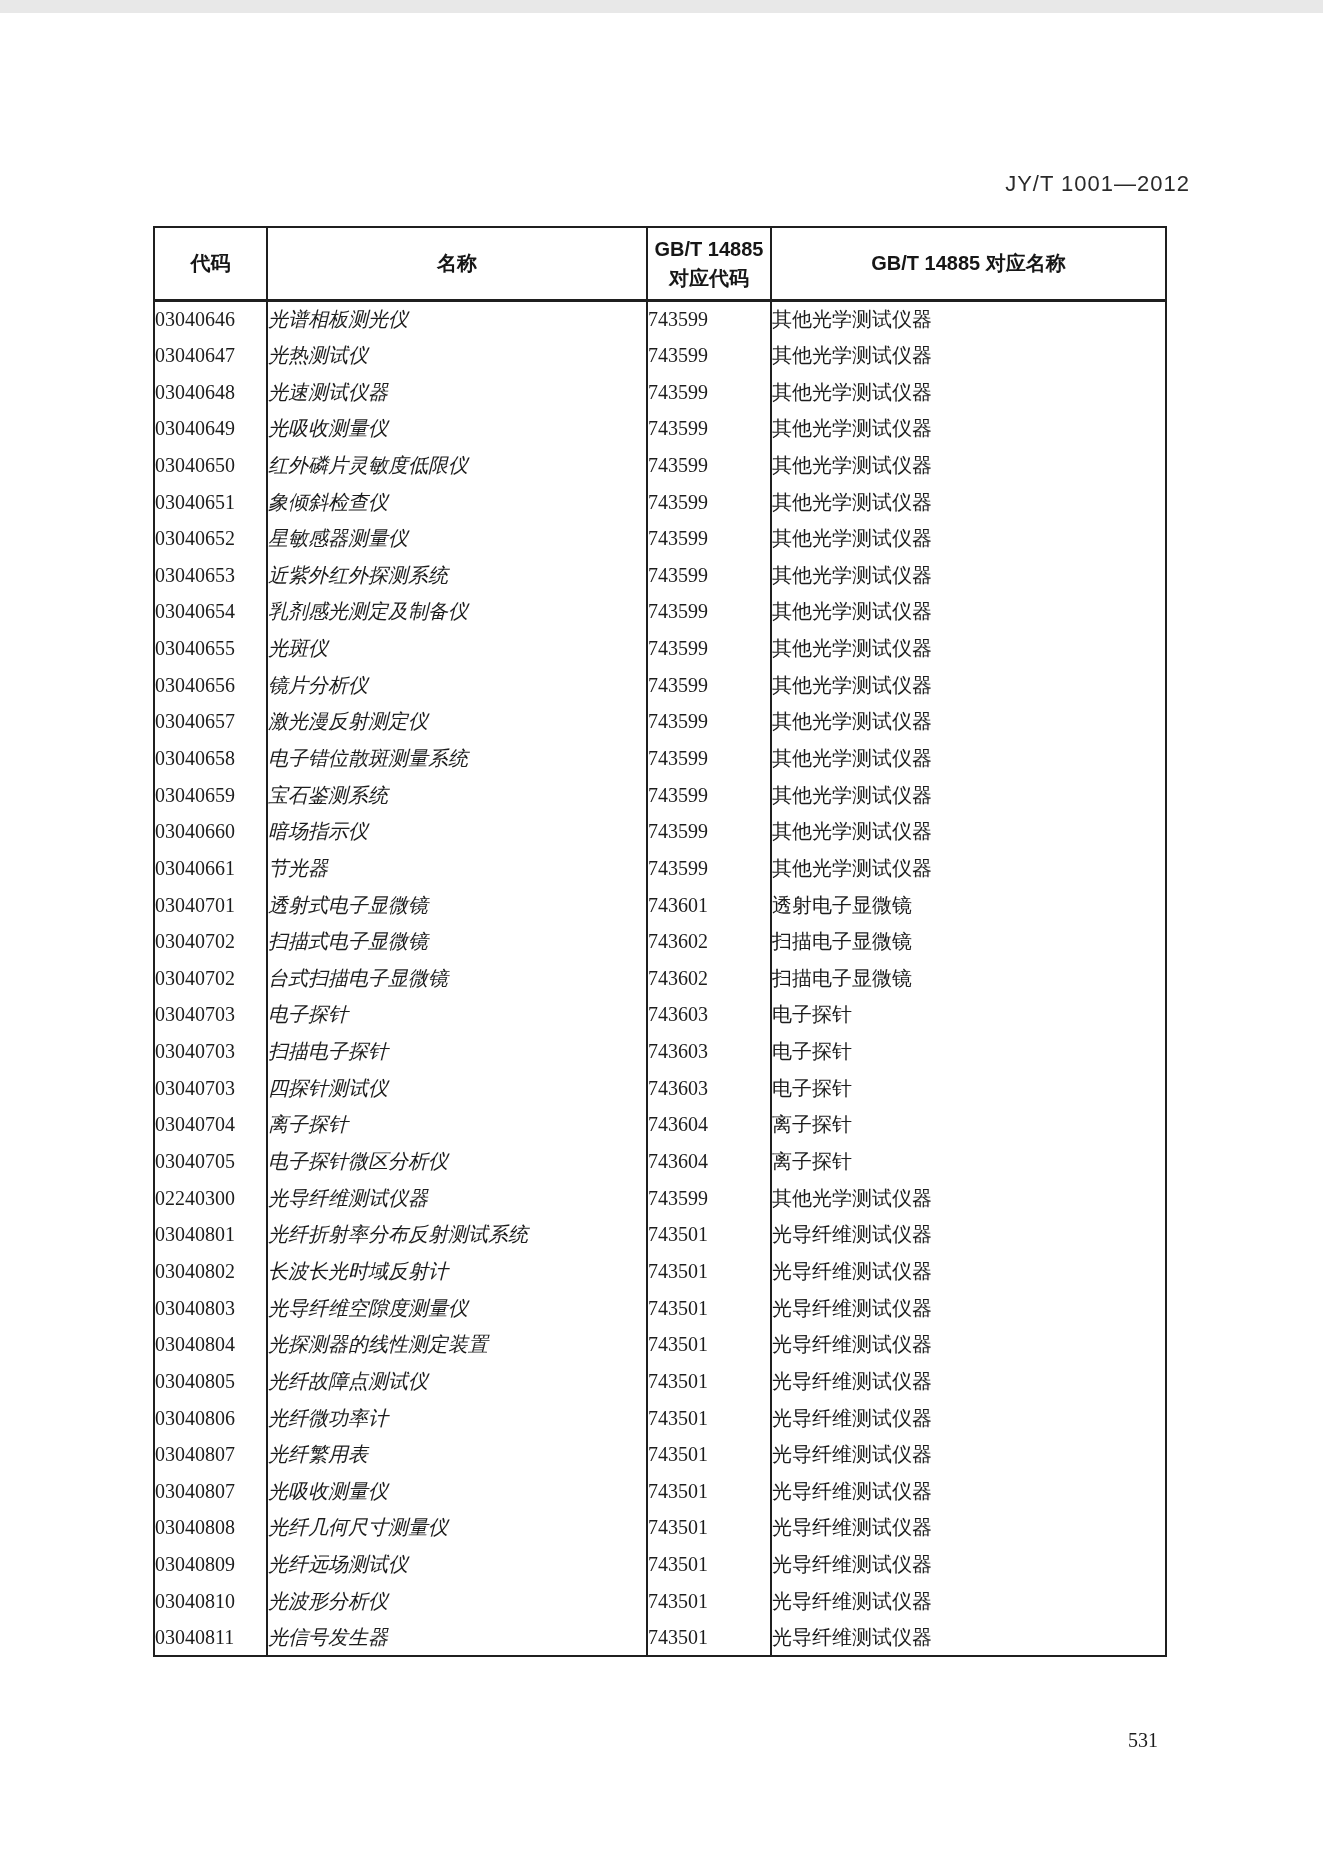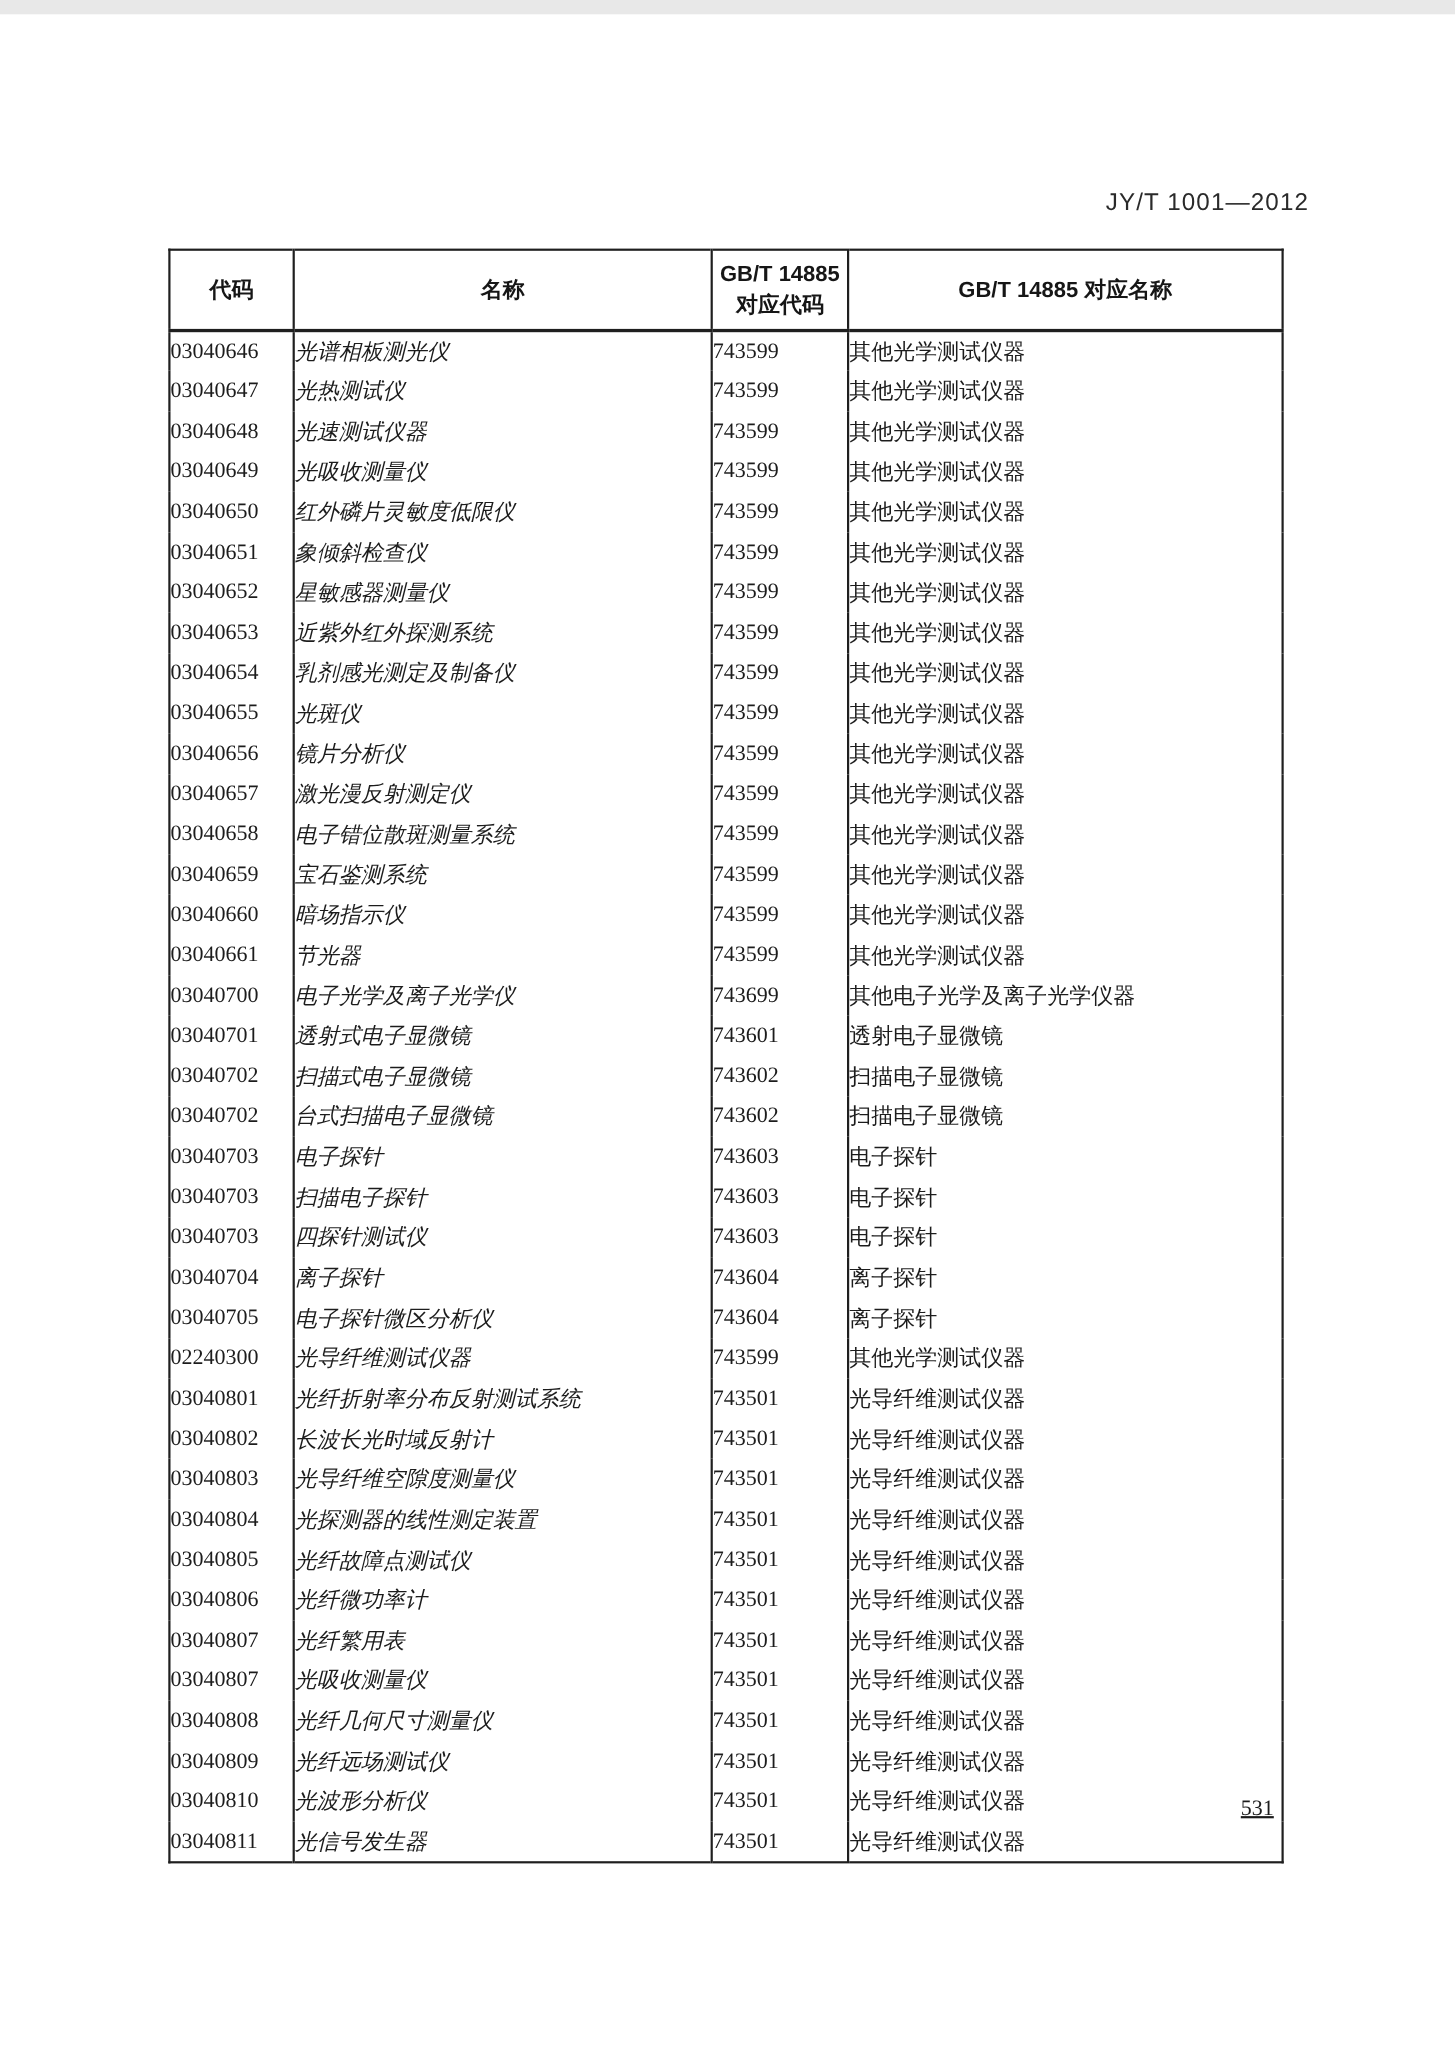--- a/index.html
+++ b/index.html
@@ -70,25 +70,24 @@
   }
   td.c1 { padding-left: 4px;  font-size: 19px; }
   td.c2 { padding-left: 9px; font-style: italic;  }
   td.c3 { padding-left: 5px;  font-size: 19px; }
   td.c4 { padding-left: 10px; }
   .th-two-line div {
     line-height: 1.45;
   }
   .page-number {
     position: absolute;
-    top: 1620px;
+    top: 1716px;
     left: 1128px;
     font-size: 20px;
     color: #1c1c1c;
-    text-decoration: underline;
   }
 </style>
 </head>
 <body>
 
 <div class="page">
 
   <div class="doc-code">JY/T 1001—2012</div>
 
   <table class="mapping-table">
@@ -215,26 +214,20 @@
     <td class="c4">其他光学测试仪器</td>
   </tr>
 
   <tr>
     <td class="c1">03040661</td>
     <td class="c2">节光器</td>
     <td class="c3">743599</td>
     <td class="c4">其他光学测试仪器</td>
   </tr>
 
-  <tr>
-    <td class="c1">03040700</td>
-    <td class="c2">电子光学及离子光学仪</td>
-    <td class="c3">743699</td>
-    <td class="c4">其他电子光学及离子光学仪器</td>
-  </tr>
 
   <tr>
     <td class="c1">03040701</td>
     <td class="c2">透射式电子显微镜</td>
     <td class="c3">743601</td>
     <td class="c4">透射电子显微镜</td>
   </tr>
 
   <tr>
     <td class="c1">03040702</td>

